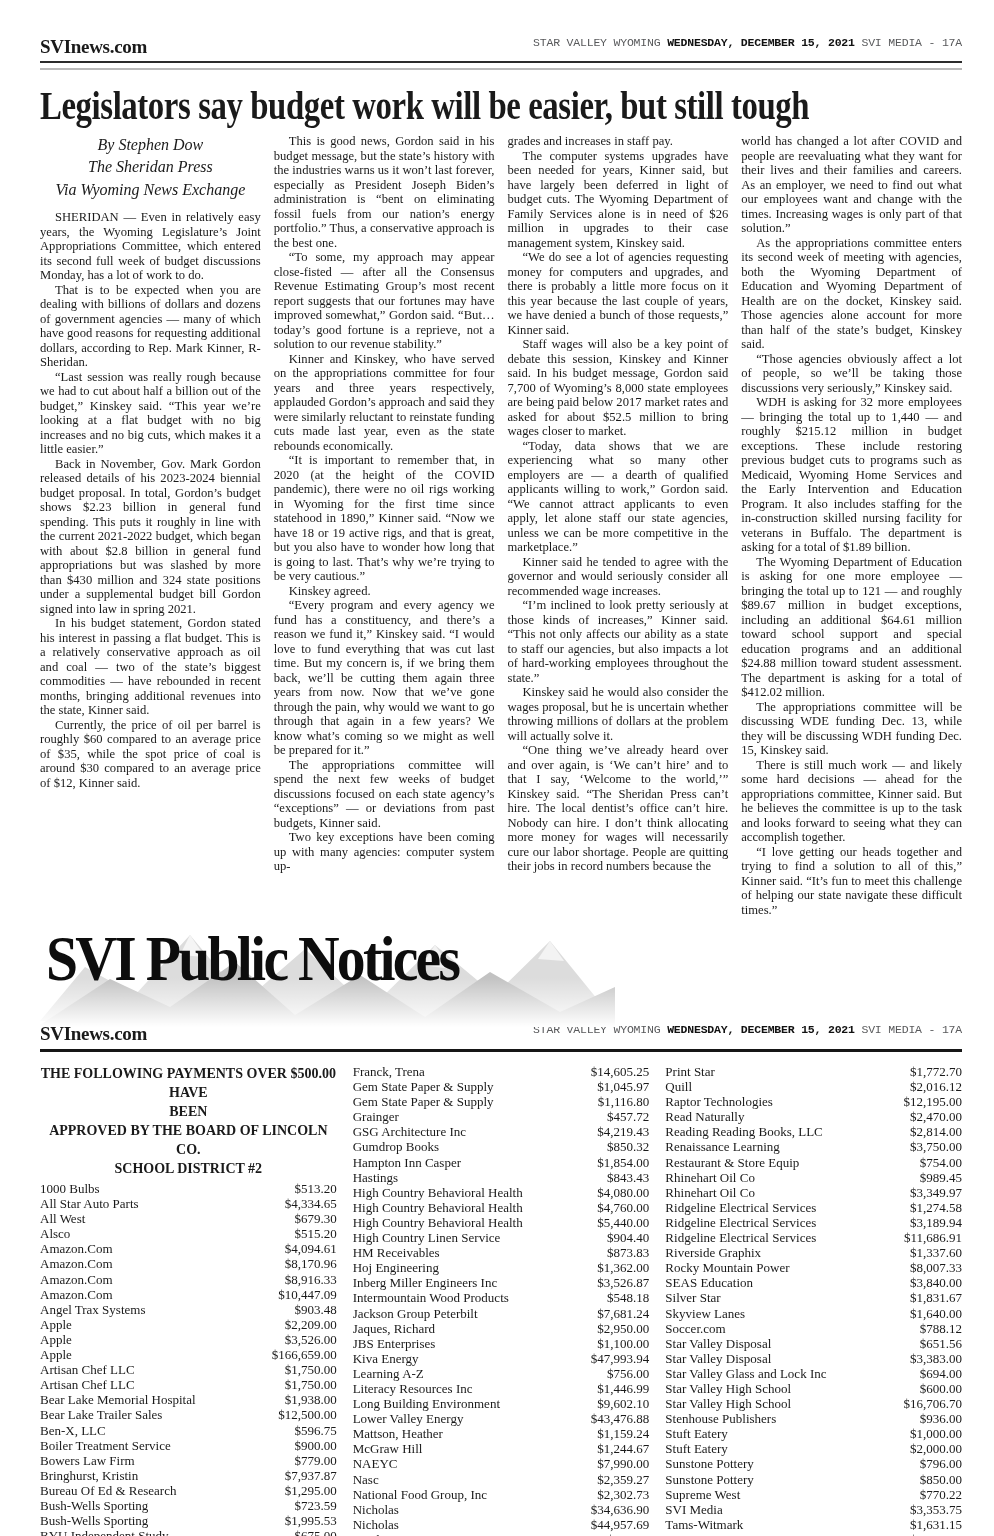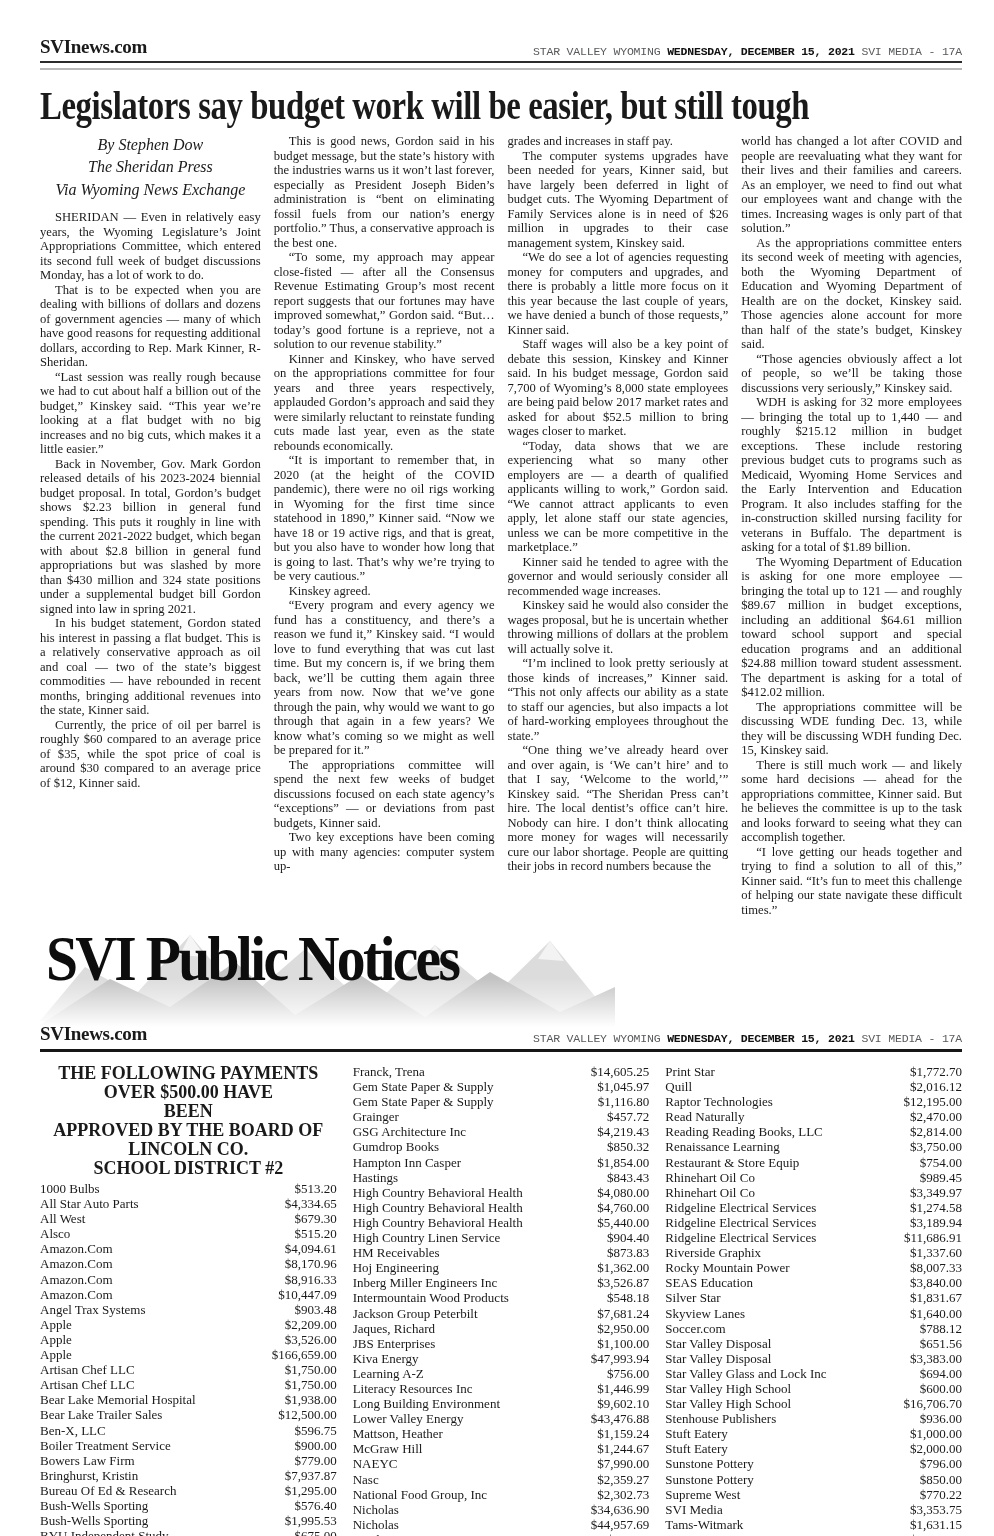--- a/index.html
+++ b/index.html
@@ -7,21 +7,21 @@
   body {
     width: 994px; height: 1536px;
     background: #ffffff;
     color: #1a1a1a;
     font-family: "Liberation Serif", serif;
     overflow: hidden;
   }
   .page { padding: 36px 32px 0 40px; }
 
   
-  .masthead { display: flex; justify-content: space-between; align-items: flex-end; }
+  .masthead { display: flex; justify-content: space-between; align-items: flex-start; }
   .m-site { font-weight: bold; font-size: 19px; letter-spacing: -0.3px; font-family: "Liberation Serif", serif; }
   .m-right { font-family: Liberation Mono, monospace; font-size: 11.5px; letter-spacing: -0.2px; color: #58595b; }
   .m-right b { color: #111; font-weight: bold; }
   .rule-thin { border-top: 2px solid #2b2b2b; margin-top: 3px; }
   .rule-lite { border-top: 2px solid #b9b9b9; margin-top: 5px; }
   .rule-dark { border-top: 3px solid #161616; margin-top: 4px; }
 
   
   .headline {
     margin: 16px 0 8px 0;
@@ -42,21 +42,21 @@
   .banner-title {
     position: absolute; left: 6px; top: 2px;
     font-weight: bold; font-size: 64px; letter-spacing: -3px; line-height: 1;
     white-space: nowrap; transform: scaleX(0.9); transform-origin: left top;
     color: #0d0d0d;
   }
 
   
   .notices { display: flex; gap: 16px; margin-top: 12px; }
   .ncol { width: 297px; }
-  .nheading { font-weight: bold; text-align: center; font-size: 18px; line-height: 19px; margin-bottom: 3px; }
+  .nheading { font-weight: bold; text-align: center; font-size: 14px; line-height: 19px; margin-bottom: 3px; }
   .prow { display: flex; justify-content: space-between; font-size: 13px; line-height: 15.1px; }
   .pname { white-space: nowrap; }
   .pamt { white-space: nowrap; }
 </style>
 </head>
 <body>
 
 <div class="page">
 
   <div class="masthead">
@@ -96,22 +96,22 @@
         <p class="apara">The appropriations committee will spend the next few weeks of budget discussions focused on each state agency’s “exceptions” — or deviations from past budgets, Kinner said.</p>
         <p class="apara">Two key exceptions have been coming up with many agencies: computer system up-</p>
       </div>
     <div class="col">
         <p class="apara noindent">grades and increases in staff pay.</p>
         <p class="apara">The computer systems upgrades have been needed for years, Kinner said, but have largely been deferred in light of budget cuts. The Wyoming Department of Family Services alone is in need of $26 million in upgrades to their case management system, Kinskey said.</p>
         <p class="apara">“We do see a lot of agencies requesting money for computers and upgrades, and there is probably a little more focus on it this year because the last couple of years, we have denied a bunch of those requests,” Kinner said.</p>
         <p class="apara">Staff wages will also be a key point of debate this session, Kinskey and Kinner said. In his budget message, Gordon said 7,700 of Wyoming’s 8,000 state employees are being paid below 2017 market rates and asked for about $52.5 million to bring wages closer to market.</p>
         <p class="apara">“Today, data shows that we are experiencing what so many other employers are — a dearth of qualified applicants willing to work,” Gordon said. “We cannot attract applicants to even apply, let alone staff our state agencies, unless we can be more competitive in the marketplace.”</p>
         <p class="apara">Kinner said he tended to agree with the governor and would seriously consider all recommended wage increases.</p>
+        <p class="apara">“I’m inclined to look pretty seriously at those kinds of increases,” Kinner said. “This not only affects our ability as a state to staff our agencies, but also impacts a lot of hard-working employees throughout the state.”</p>
         <p class="apara">Kinskey said he would also consider the wages proposal, but he is uncertain whether throwing millions of dollars at the problem will actually solve it.</p>
-        <p class="apara">“I’m inclined to look pretty seriously at those kinds of increases,” Kinner said. “This not only affects our ability as a state to staff our agencies, but also impacts a lot of hard-working employees throughout the state.”</p>
         <p class="apara">“One thing we’ve already heard over and over again, is ‘We can’t hire’ and to that I say, ‘Welcome to the world,’” Kinskey said. “The Sheridan Press can’t hire. The local dentist’s office can’t hire. Nobody can hire. I don’t think allocating more money for wages will necessarily cure our labor shortage. People are quitting their jobs in record numbers because the</p>
       </div>
     <div class="col">
         <p class="apara noindent">world has changed a lot after COVID and people are reevaluating what they want for their lives and their families and careers. As an employer, we need to find out what our employees want and change with the times. Increasing wages is only part of that solution.”</p>
         <p class="apara">As the appropriations committee enters its second week of meeting with agencies, both the Wyoming Department of Education and Wyoming Department of Health are on the docket, Kinskey said. Those agencies alone account for more than half of the state’s budget, Kinskey said.</p>
         <p class="apara">“Those agencies obviously affect a lot of people, so we’ll be taking those discussions very seriously,” Kinskey said.</p>
         <p class="apara">WDH is asking for 32 more employees — bringing the total up to 1,440 — and roughly $215.12 million in budget exceptions. These include restoring previous budget cuts to programs such as Medicaid, Wyoming Home Services and the Early Intervention and Education Program. It also includes staffing for the in-construction skilled nursing facility for veterans in Buffalo. The department is asking for a total of $1.89 billion.</p>
         <p class="apara">The Wyoming Department of Education is asking for one more employee — bringing the total up to 121 — and roughly $89.67 million in budget exceptions, including an additional $64.61 million toward school support and special education programs and an additional $24.88 million toward student assessment. The department is asking for a total of $412.02 million.</p>
         <p class="apara">The appropriations committee will be discussing WDE funding Dec. 13, while they will be discussing WDH funding Dec. 15, Kinskey said.</p>
         <p class="apara">There is still much work — and likely some hard decisions — ahead for the appropriations committee, Kinner said. But he believes the committee is up to the task and looks forward to seeing what they can accomplish together.</p>
@@ -234,21 +234,21 @@
         <div class="prow">
           <span class="pname">Bringhurst, Kristin</span>
           <span class="pamt">$7,937.87</span>
         </div>
         <div class="prow">
           <span class="pname">Bureau Of Ed &amp; Research</span>
           <span class="pamt">$1,295.00</span>
         </div>
         <div class="prow">
           <span class="pname">Bush-Wells Sporting</span>
-          <span class="pamt">$576.40</span>
+          <span class="pamt">$723.59</span>
         </div>
         <div class="prow">
           <span class="pname">Bush-Wells Sporting</span>
           <span class="pamt">$1,995.53</span>
         </div>
         <div class="prow">
           <span class="pname">BYU Independent Study</span>
           <span class="pamt">$675.00</span>
         </div>
         <div class="prow">

